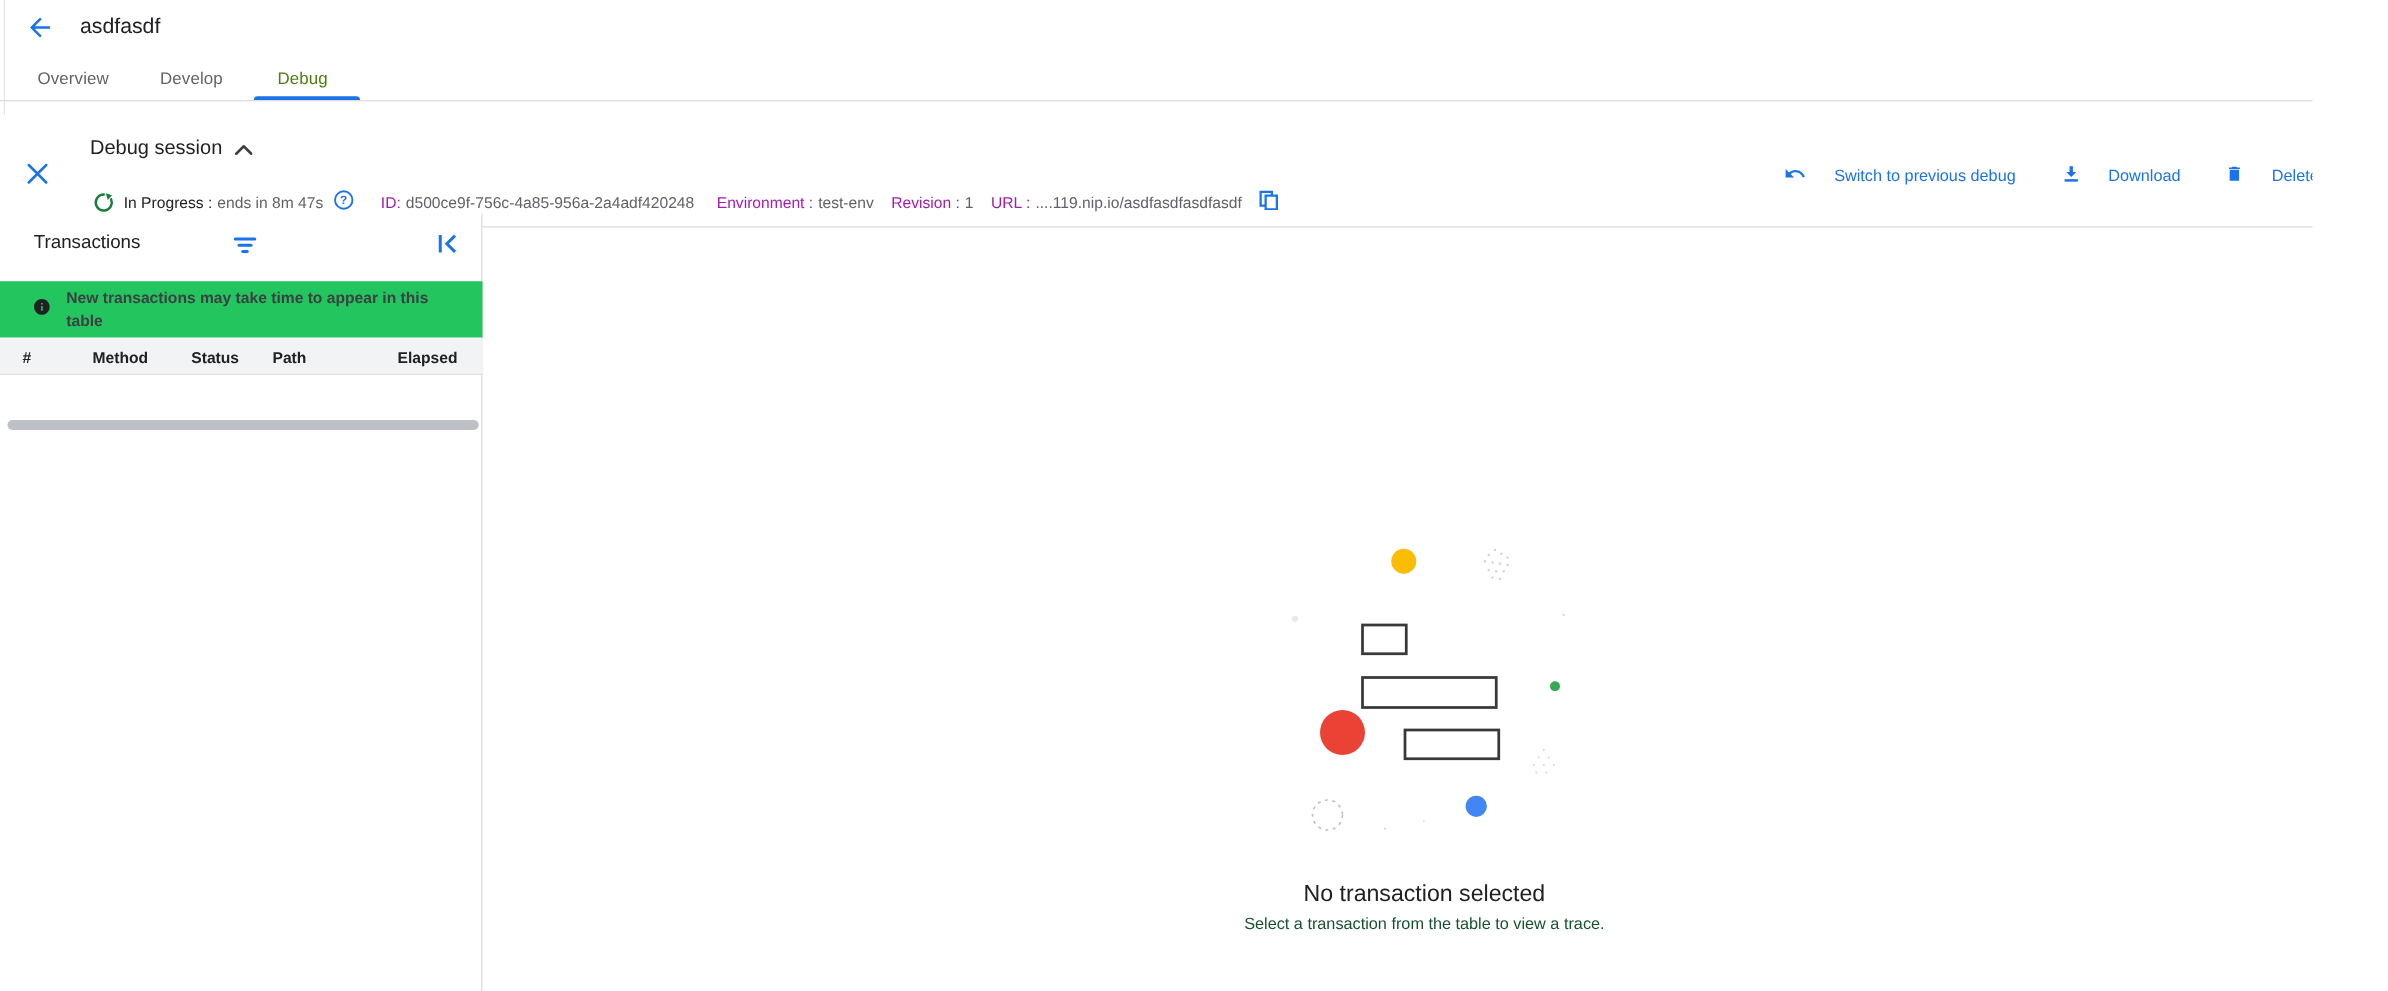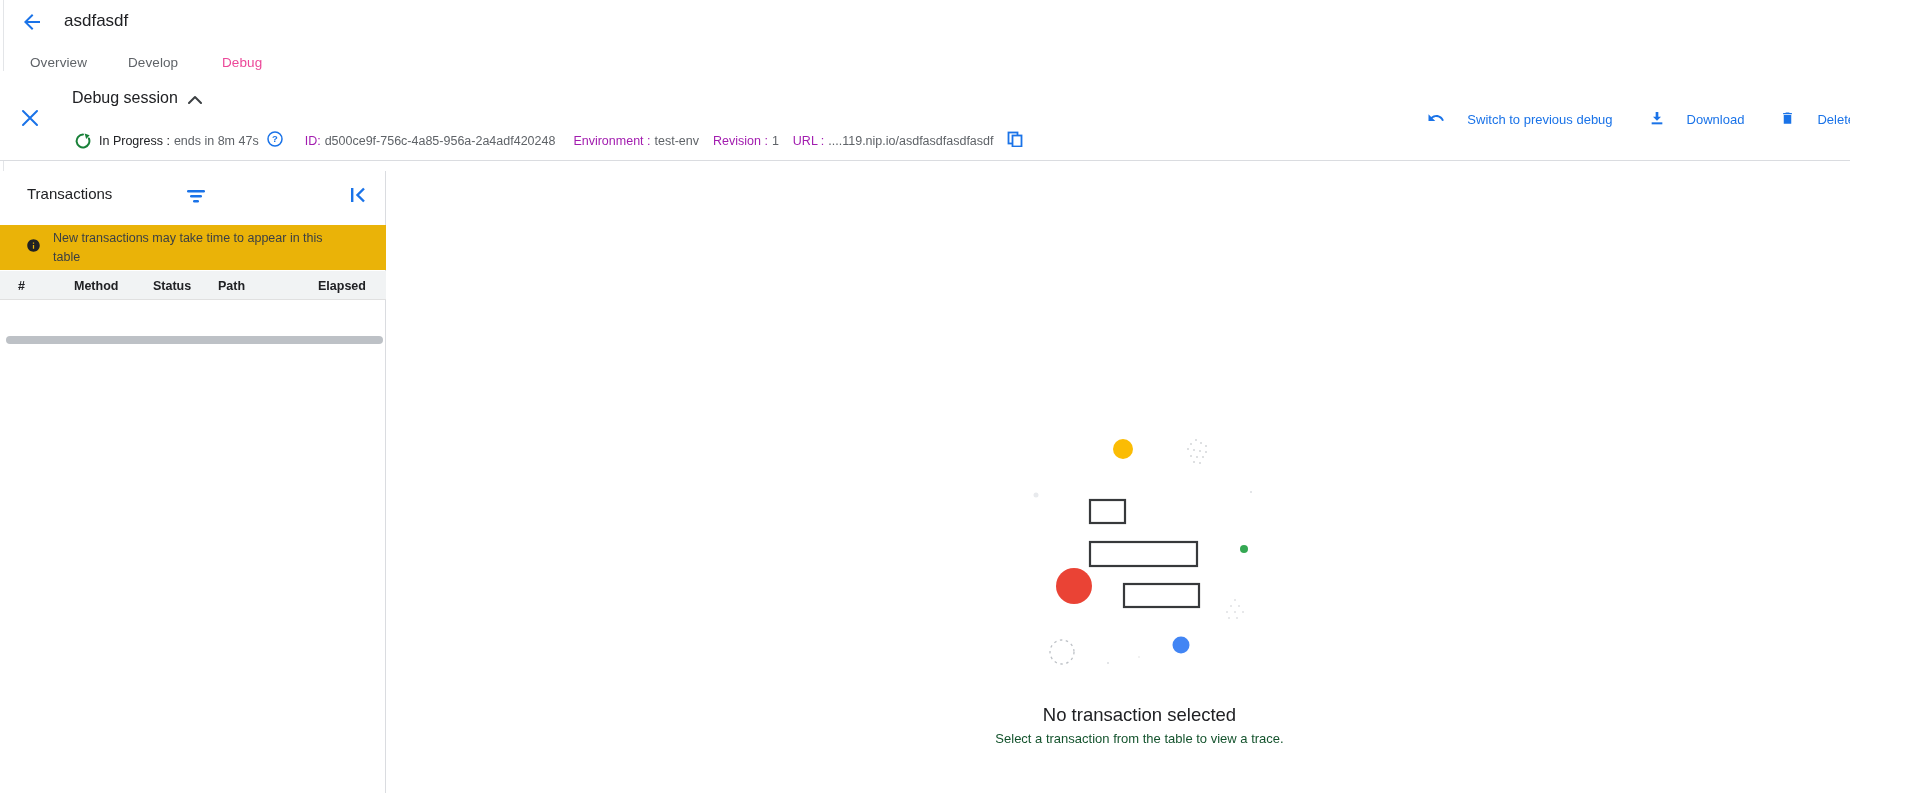--- a/index.html
+++ b/index.html
@@ -11,25 +11,25 @@
   .left-edge-line { position:absolute; left:3px; top:0; height:793px; width:1px; background:#e3e5e8; }
   .left-edge-scroll { position:absolute; left:0; top:412px; width:3px; height:30px; background:#cfe0fb; border-radius:2px; }
 
   
   .back-btn { position:absolute; left:20px; top:10px; width:24px; height:24px; cursor:pointer; }
   .page-title { position:absolute; left:64px; top:11px; font-size:17px; color:#202124; }
 
   
   .tabbar { position:absolute; left:0; top:48px; width:1893px; height:33px; border-bottom:1px solid #dadce0; }
   .tab { position:absolute; top:7px; font-size:13.5px; font-weight:500; color:#5f6368; cursor:pointer; letter-spacing:.1px; }
-  .tab.active { color:#ec4899; }
+  .tab.active { color:#4d7c0f; }
   .tab-underline { position:absolute; left:203px; bottom:0; width:85px; height:3px; background:#1a73e8; border-radius:3px 3px 0 0; }
 
   
-  .session { position:absolute; left:0; top:71px; width:1893px; height:90px; border-bottom:1px solid #dadce0; background:#fff; }
+  .session { position:absolute; left:0; top:92px; width:1893px; height:90px; border-bottom:1px solid #dadce0; background:#fff; }
   .close-btn { position:absolute; left:20px; top:37px; width:20px; height:20px; cursor:pointer; }
   .session-title { position:absolute; left:72px; top:17px; font-size:16px; color:#202124; display:flex; align-items:center; gap:10px; }
   .chevron-up-btn { display:inline-flex; cursor:pointer; margin-top:2px; }
 
   .status-row { position:absolute; left:75px; top:60px; display:flex; align-items:center; font-size:12.5px; color:#202124; white-space:nowrap; }
   .status-row .muted { color:#5f6368; }
   .status-row .lbl { color:#a21caf; }
   .sp8{width:8px}.sp4{width:4px}.sp14{width:14px}.sp18{width:18px}.sp22{width:22px}
   .icon16 { width:16px; height:16px; display:inline-block; }
   .copy-btn { cursor:pointer; margin-left:14px; display:inline-flex; }
@@ -37,21 +37,21 @@
 
   .actions { position:absolute; right:38px; top:38px; display:flex; align-items:center; gap:36px; }
   .action { display:flex; align-items:center; gap:22px; color:#1a73e8; font-size:13px; font-weight:500; cursor:pointer; white-space:nowrap; }
 
   
   .panel { position:absolute; left:0; top:171px; width:386px; height:622px; background:#fff; border-right:1px solid #dadce0; }
   .panel-title { position:absolute; left:27px; top:14px; font-size:15px; color:#202124; }
   .filter-btn { position:absolute; left:186px; top:17px; cursor:pointer; }
   .collapse-btn { position:absolute; left:349px; top:16px; cursor:pointer; }
 
-  .info-banner { position:absolute; left:0; top:54px; width:386px; height:45px; background:#eab308; display:flex; align-items:center; }
+  .info-banner { position:absolute; left:0; top:54px; width:386px; height:45px; background:#22c55e; display:flex; align-items:center;font-weight:bold; }
   .info-icon { margin-left:26px; flex:0 0 auto; }
   .info-text { margin-left:12px; width:300px; font-size:12.5px; line-height:19px; color:#3c4043; }
 
   .thead { position:absolute; left:0; top:100px; width:386px; height:29px; background:#f1f3f4; border-bottom:1px solid #e0e0e0; border-top:1px solid #f1f3f4; font-size:12.5px; font-weight:600; color:#202124; }
   .thead span { position:absolute; top:7px; }
   .col-num{left:18px}.col-method{left:74px}.col-status{left:153px}.col-path{left:218px}.col-elapsed{left:318px}
 
   .empty-row { position:absolute; left:0; top:129px; width:386px; height:31px; border-bottom:1px solid #e8eaed; }
   .empty-row span { position:absolute; left:18px; top:7px; font-size:13px; color:#5f6368; }
   .hscrollbar { position:absolute; left:6px; top:165px; width:377px; height:8px; border-radius:4px; background:#bdc1c6; cursor:pointer; }

